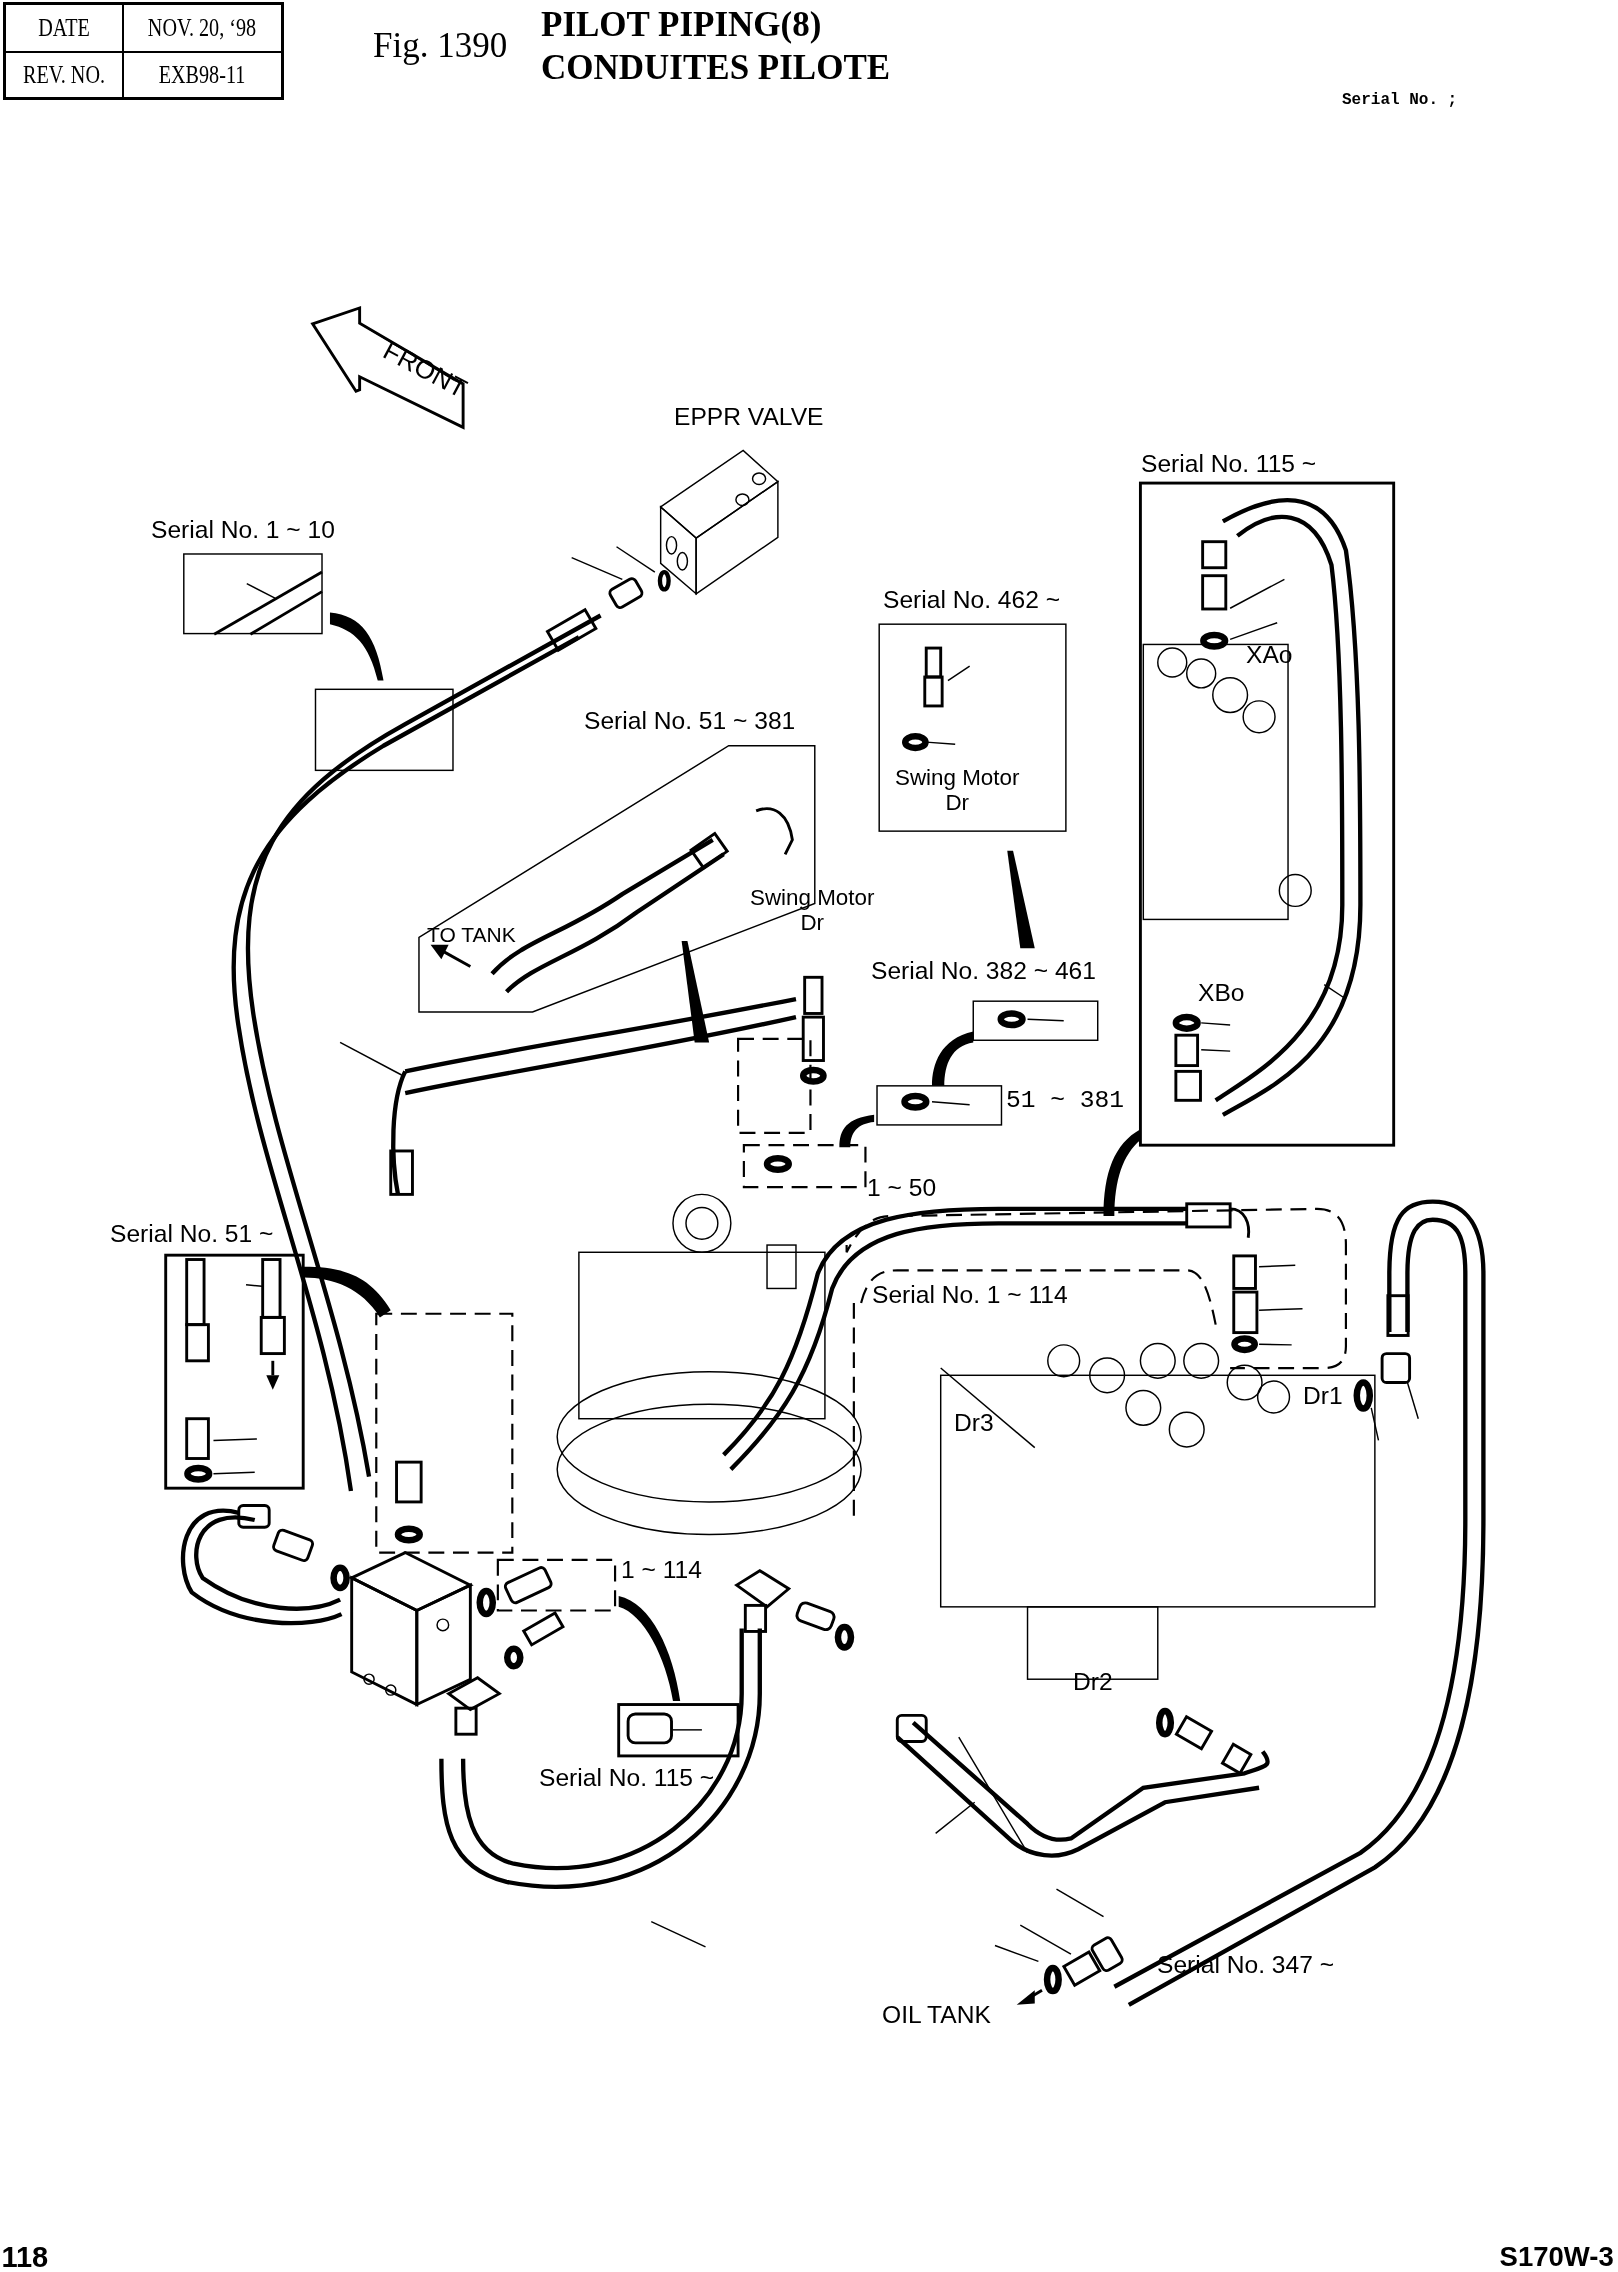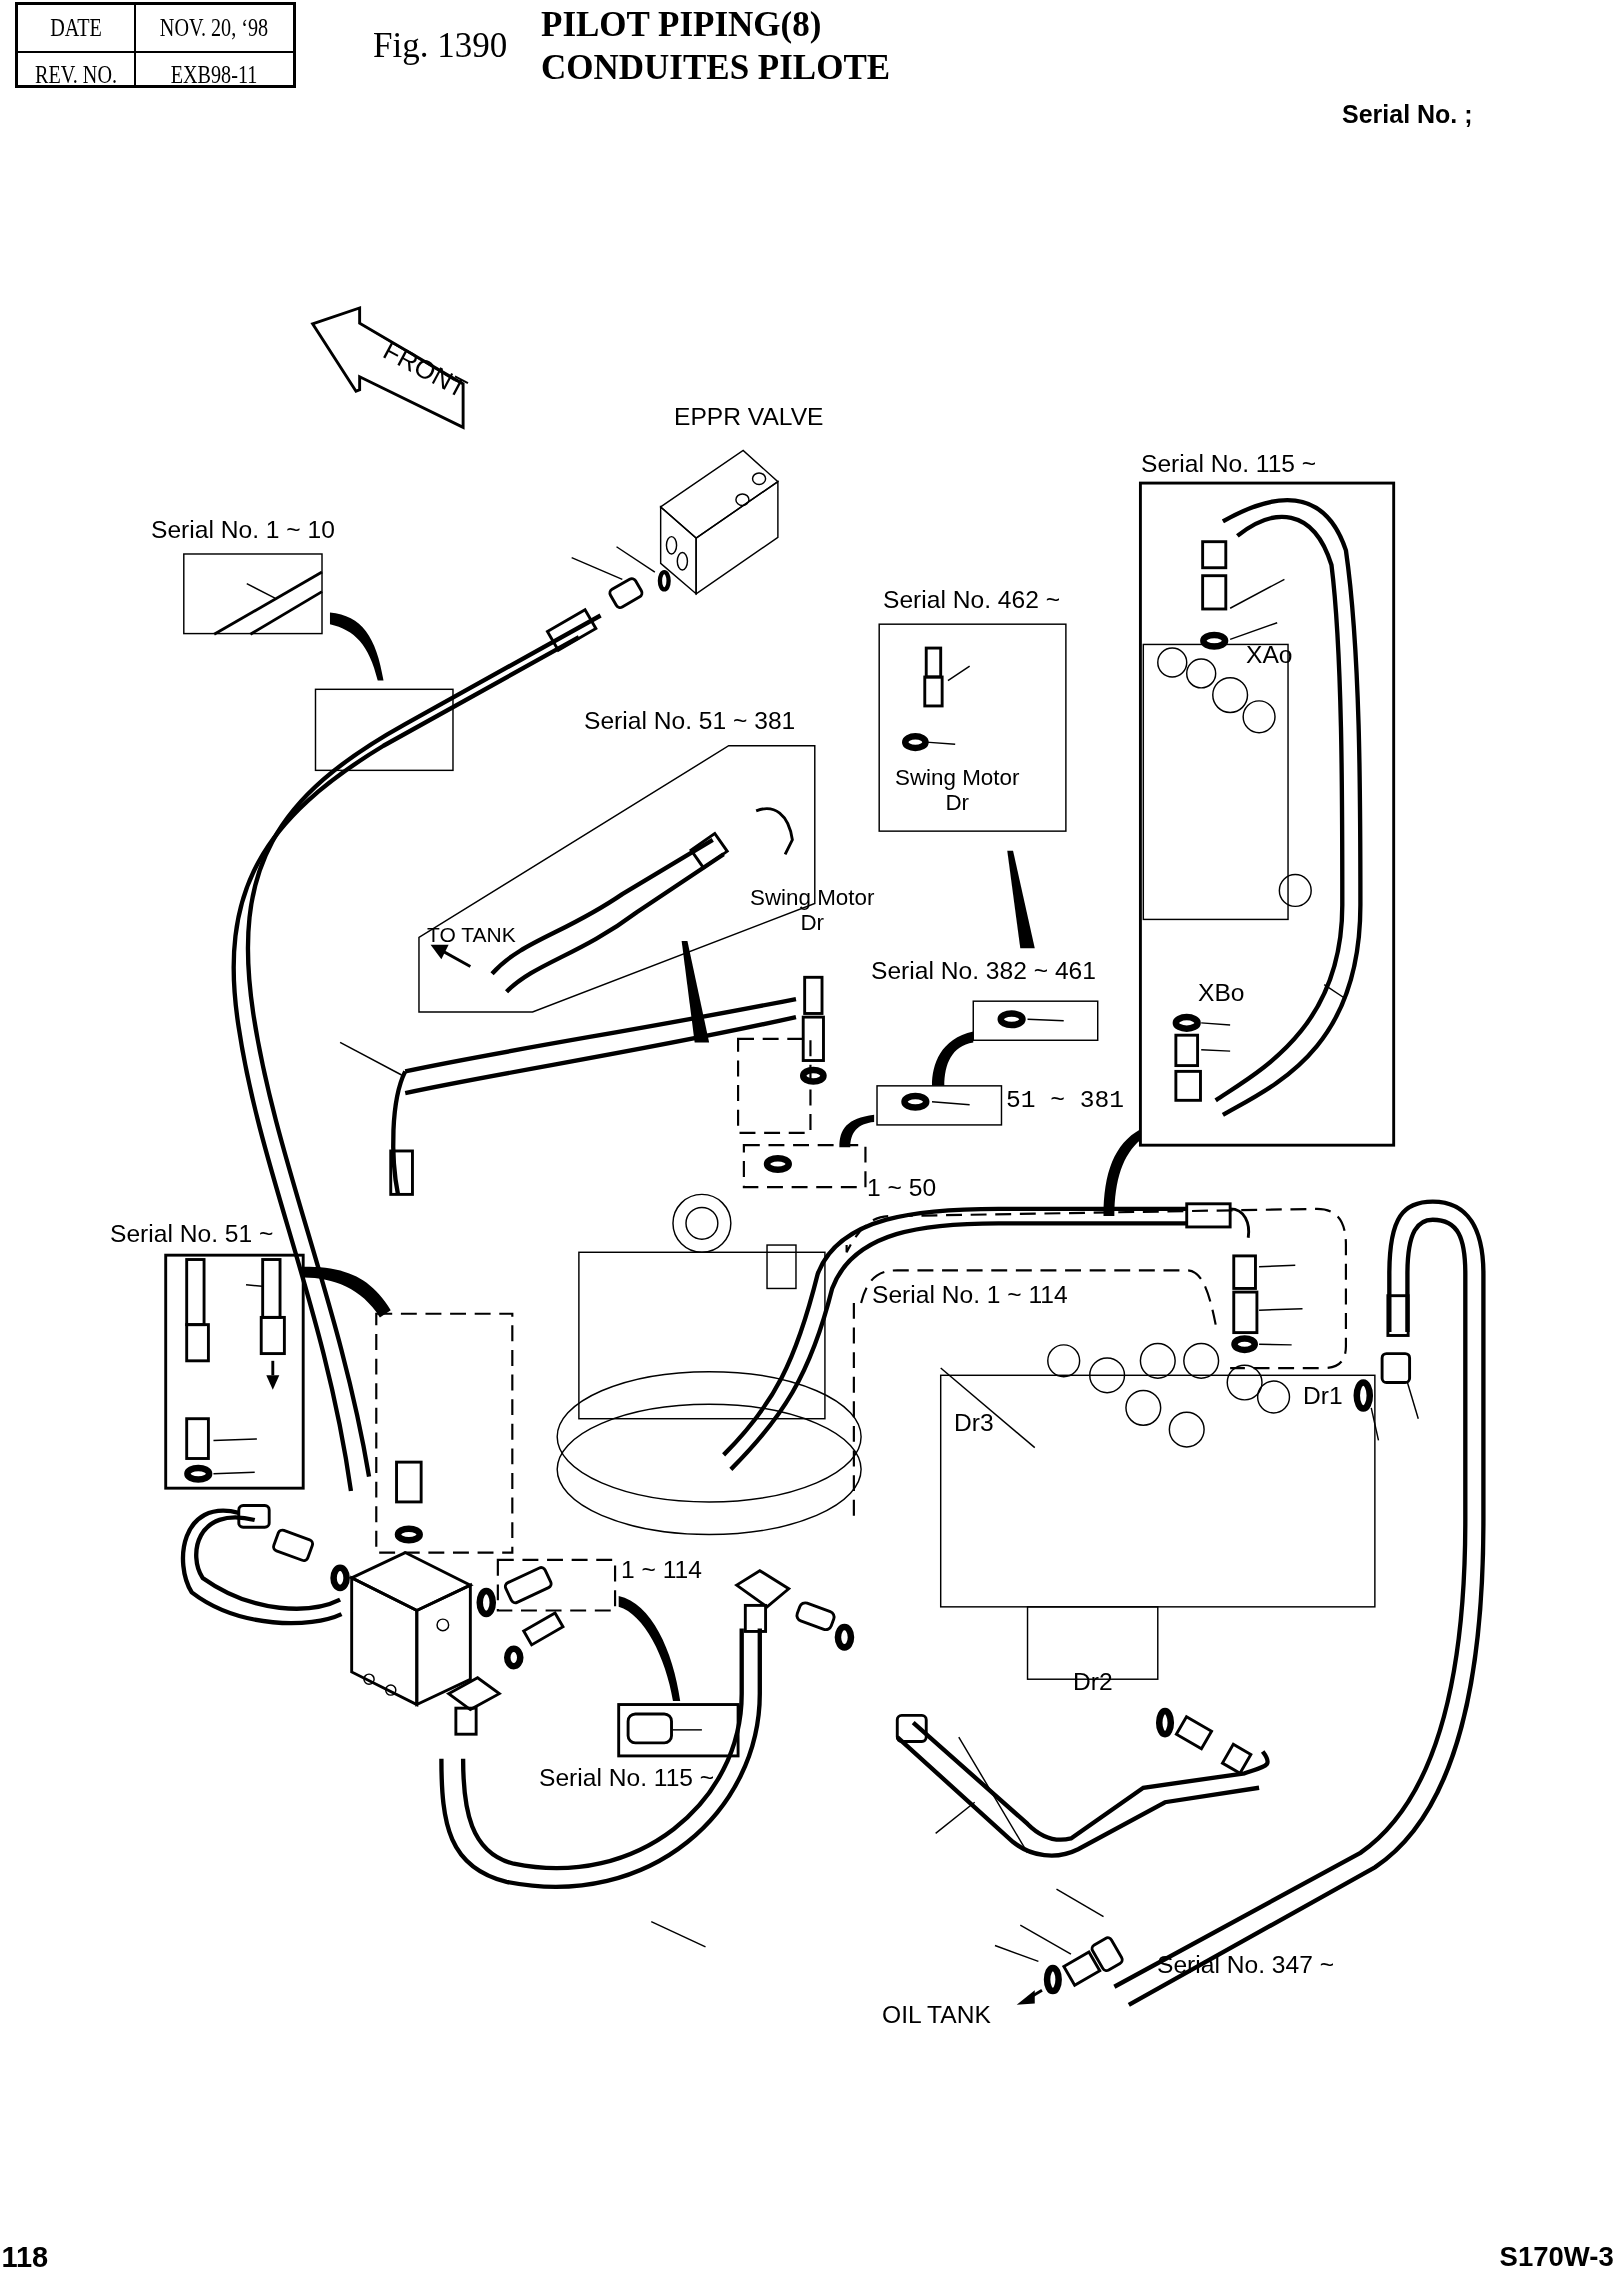--- a/index.html
+++ b/index.html
@@ -1,24 +1,24 @@
 <!DOCTYPE html>
 <html style="font-size:11.6px"><head>
 <meta charset="utf-8">
 <style>
   html, body { margin:0; padding:0; background:#ffffff; }
   body { width:1618px; height:2273px; position:relative; overflow:hidden; font-family:"Liberation Sans", sans-serif; color:#000; }
   
-  .hdr-table { position:absolute; left:15px; top:2.2px; width:281px; height:86px; border:3.6px solid #000; box-sizing:border-box; }
+  .hdr-table { position:absolute; left:3px; top:2.2px; width:281px; height:98px; border:3.6px solid #000; box-sizing:border-box; }
   .hdr-table .cell { position:absolute; display:flex; align-items:center; justify-content:center; font-family:"Liberation Serif", serif; font-size:24.6px; transform:scaleX(0.82); }
   .hdr-table .vline { position:absolute; left:116px; top:0; width:2.2px; height:100%; background:#000; }
   .hdr-table .hline { position:absolute; left:0; top:46px; width:100%; height:2.2px; background:#000; }
   .fig-no { position:absolute; left:373px; top:26px; font-family:"Liberation Serif", serif; font-weight:normal; font-size:35px; }
   .fig-title { position:absolute; left:541px; top:2.9px; font-family:"Liberation Serif", serif; font-weight:bold; font-size:35px; line-height:43px; white-space:nowrap; }
-  .serial-top { position:absolute; left:1342px; top:91px; font-family:Liberation Sans, sans-serif; font-weight:bold; font-size:25px;margin-top:9px; }
+  .serial-top { position:absolute; left:1342px; top:91px; font-family:Liberation Mono, monospace; font-weight:bold; font-size:16px; }
   .lbl { position:absolute; font-family:"Liberation Sans", sans-serif; font-size:24.6px; white-space:nowrap; line-height:1; }
   .footer-l { position:absolute; left:1.4px; top:2241px; font-family:"Liberation Sans", sans-serif; font-weight:bold; font-size:29px; }
   .footer-r { position:absolute; right:4.3px; top:2241px; font-family:"Liberation Sans", sans-serif; font-weight:bold; font-size:27.5px; }
   svg.drawing { position:absolute; left:0; top:0; }
   .thin { stroke:#000; stroke-width:2; fill:none; }
   .med { stroke:#000; stroke-width:4; fill:none; }
   .thick { stroke:#000; stroke-width:6; fill:none; }
   .dash { stroke:#000; stroke-width:3; fill:none; stroke-dasharray:22 12; }
   .fillb { fill:#000; stroke:none; }
   .ring { stroke:#000; stroke-width:9; fill:#fff; }

